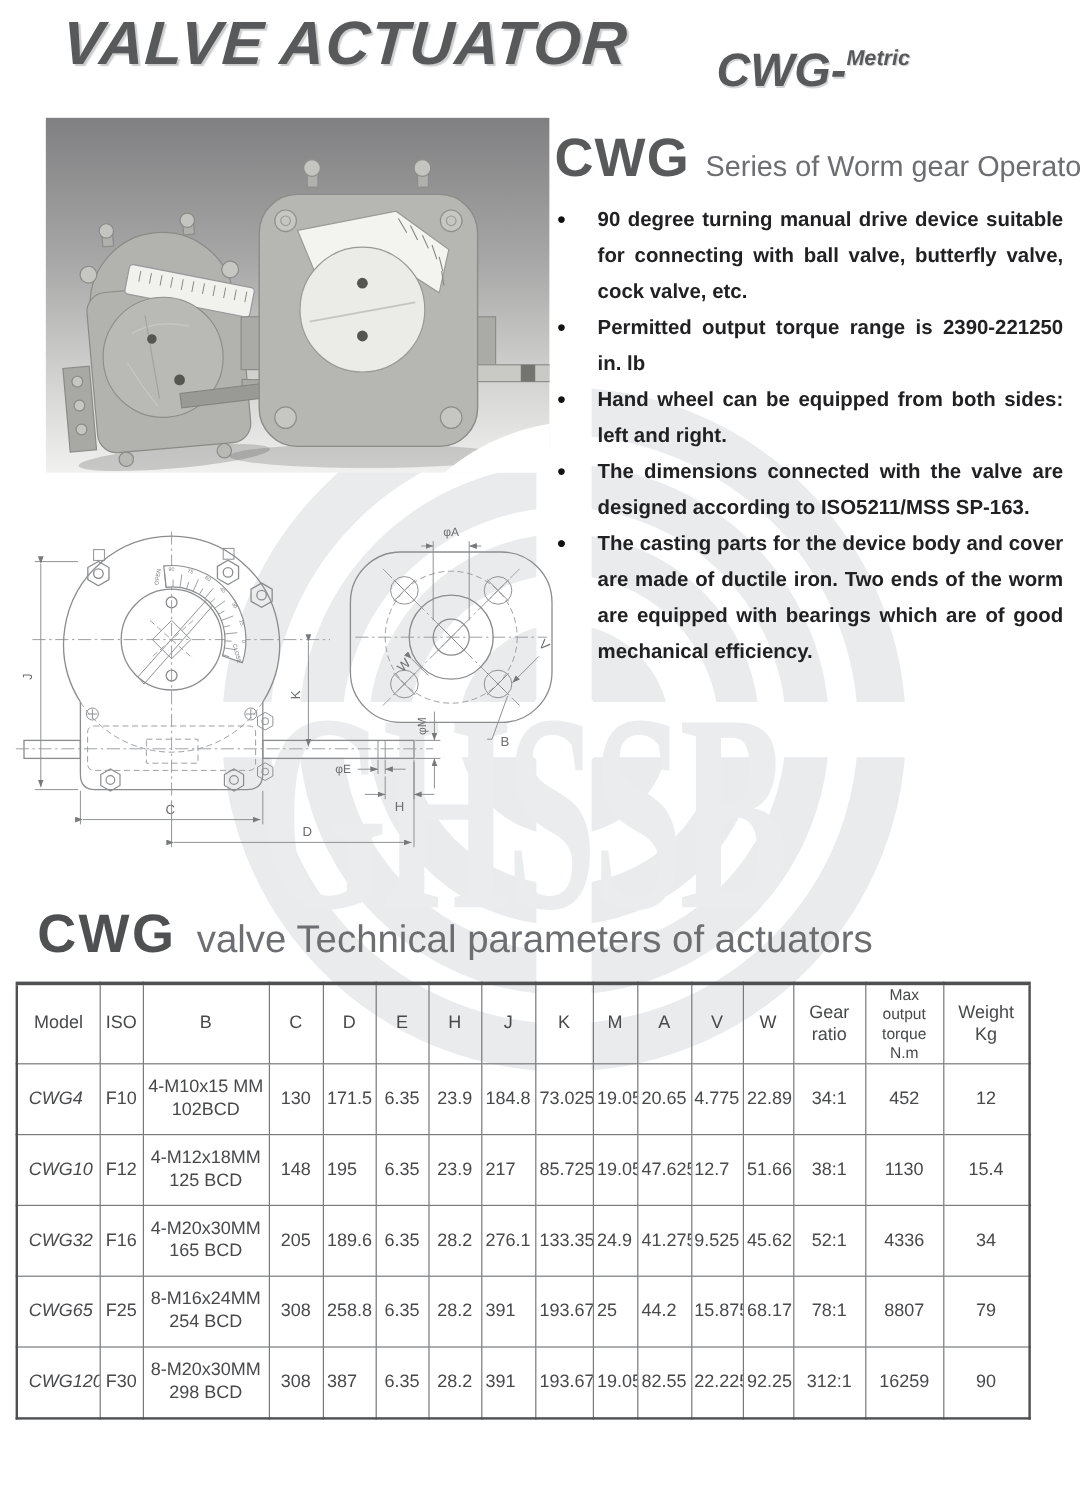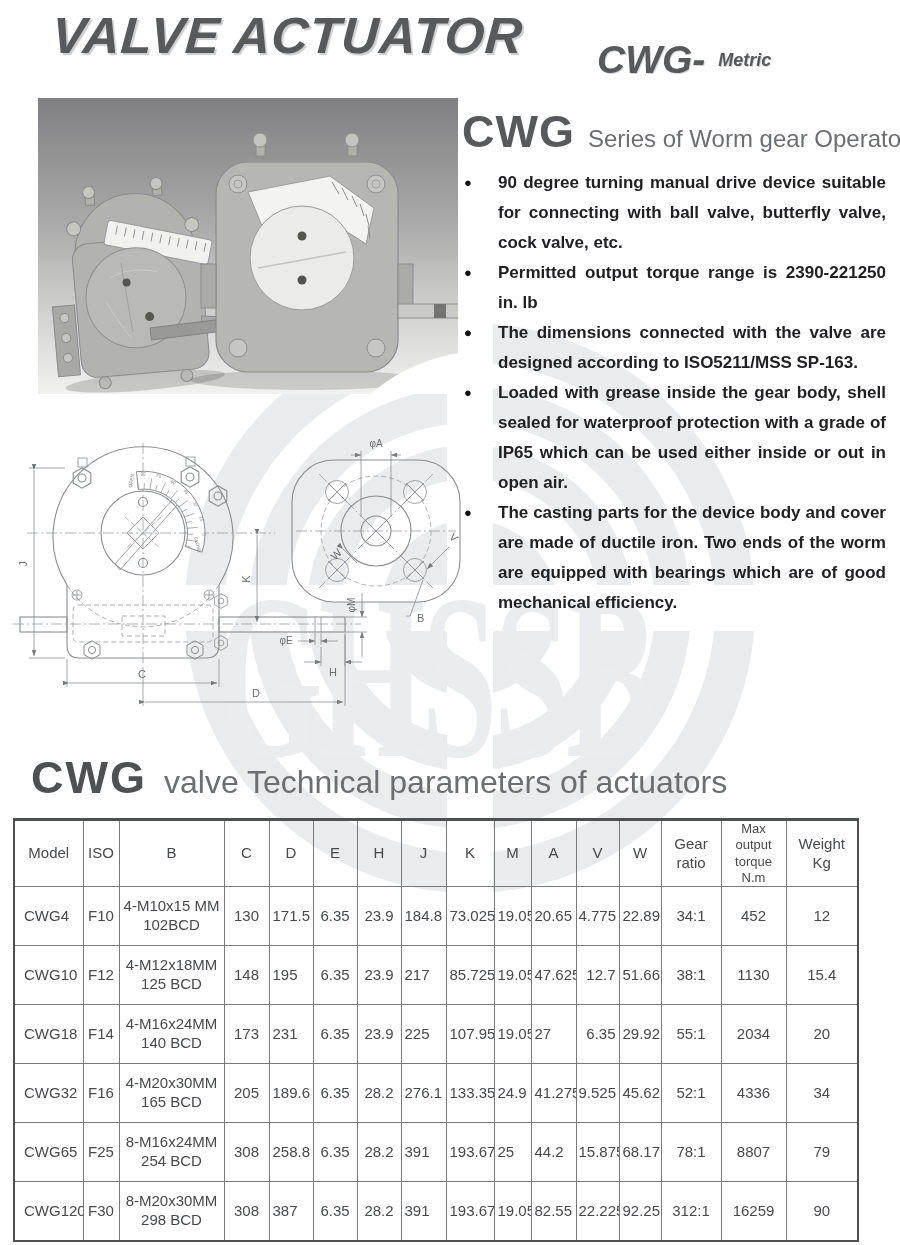--- a/index.html
+++ b/index.html
@@ -6,23 +6,23 @@
   .page{position:relative;width:900px;height:1245px;background:#fff;overflow:hidden;
         font-family:"Liberation Sans",sans-serif;}
   
   .watermark{position:absolute;left:0;top:0;z-index:0;}
   .wm-text{font-family:"Liberation Serif",serif;font-weight:bold;fill:#ebecee;}
   
   .title{position:absolute;left:52px;top:6px;z-index:2;margin:0;
          font-size:51px;font-weight:bold;font-style:italic;color:#58595b;
          letter-spacing:1px;transform:skewX(-4deg);
          text-shadow:2px 2px 1px rgba(88,89,91,.30);white-space:nowrap;}
-  .brand{position:absolute;left:597px;top:38px;z-index:2;display:flex;align-items:center;
+  .brand{position:absolute;left:597px;top:38px;z-index:2;display:flex;align-items:flex-start;
          font-style:italic;font-weight:bold;color:#58595b;
-         text-shadow:1px 1px 0 rgba(88,89,91,.25);gap:13px;}
+         text-shadow:1px 1px 0 rgba(88,89,91,.25);}
   .brand-main{font-size:39px;letter-spacing:0px;}
   .brand-sub{font-size:18px;letter-spacing:0px;}
   
   .photo{position:absolute;left:38px;top:98px;z-index:1;}
   
   .intro{position:absolute;left:462px;top:106px;width:424px;z-index:1;}
   .intro-head{display:flex;align-items:baseline;margin-bottom:10px;}
   .intro-cwg{font-size:45px;font-weight:bold;color:#58595b;letter-spacing:1px;}
   .intro-sub{font-size:24px;color:#6d6e71;margin-left:13px;white-space:nowrap;}
   ul.bullets{list-style:none;margin:4px 0 0 0;padding:0;}
@@ -45,25 +45,25 @@
   .sec-rest{font-size:32px;color:#6d6e71;margin-left:17px;}
   table.params{position:absolute;left:13px;top:818px;z-index:1;width:845px;
        border-collapse:collapse;table-layout:fixed;background:transparent;
        border:2px solid #4f5052;border-top-width:3px;}
   table.params th,table.params td{border:1px solid #77797b;color:#48494b;
        font-size:15px;font-weight:normal;text-align:center;vertical-align:middle;
        padding:0 2px;line-height:1.25;overflow:hidden;}
   table.params thead th{height:60px;}
   table.params tbody td{height:58px;}
   table.params th:nth-child(15){font-size:13px;}
-  table.params td:nth-child(1){text-align:left;padding-left:9px;}
+  table.params td:nth-child(1){text-align:left;padding-left:9px;font-style:italic;}
   table.params td:nth-child(5),table.params td:nth-child(8),
   table.params td:nth-child(9),table.params td:nth-child(10),
   table.params td:nth-child(11),table.params td:nth-child(13){text-align:left;padding-left:3px;}
-  table.params td:nth-child(12){text-align:right;padding-right:3px;margin-top:12px;}
+  table.params td:nth-child(12){text-align:left;padding-right:3px;margin-top:12px;}
 </style>
 </head>
 <body>
 
 <div class="page">
 
   <svg class="watermark" width="900" height="1245" viewBox="0 0 900 1245">
     <g>
       <circle cx="470" cy="608" r="265" fill="none" stroke="#eaebed" stroke-width="40"></circle>
       <circle cx="470" cy="608" r="203" fill="none" stroke="#eaebed" stroke-width="36"></circle>
@@ -153,23 +153,23 @@
   </svg>
 
   <div class="intro">
     <div class="intro-head">
       <span class="intro-cwg">CWG</span>
       <span class="intro-sub">Series of Worm gear Operators</span>
     </div>
     <ul class="bullets" id="bullets">
         <li><span class="dot">●</span><span>90 degree turning manual drive device suitable for connecting with ball valve, butterfly valve, cock valve, etc.</span></li>
         <li><span class="dot">●</span><span>Permitted output torque range is 2390-221250 in. lb</span></li>
+        <li><span class="dot">●</span><span>Hand wheel can be equipped from both sides: left and right.</span></li>
+        <li><span class="dot">●</span><span>The dimensions connected with the valve are designed according to ISO5211/MSS SP-163.</span></li>
         <li><span class="dot">●</span></li>
-        <li><span class="dot">●</span><span>The dimensions connected with the valve are designed according to ISO5211/MSS SP-163.</span></li>
-        <li><span class="dot">●</span><span>Loaded with grease inside the gear body, shell sealed for waterproof protection with a grade of IP65 which can be used either inside or out in open air.</span></li>
         <li><span class="dot">●</span><span>The casting parts for the device body and cover are made of ductile iron. Two ends of the worm are equipped with bearings which are of good mechanical efficiency.</span></li>
       </ul>
   </div>
 
   <svg class="drawing" width="450" height="330" viewBox="0 0 450 330">
     <defs>
       <marker id="arr" markerWidth="9" markerHeight="8" refX="8" refY="3" orient="auto">
         <path d="M0,0 L8,3 L0,6 Z" fill="#77797b"></path>
       </marker>
       <symbol id="hexbolt" viewBox="-10 -10 20 20">
@@ -386,38 +386,20 @@
           <td>85.725</td>
           <td>19.05</td>
           <td>47.625</td>
           <td>12.7</td>
           <td>51.66</td>
           <td>38:1</td>
           <td>1130</td>
           <td>15.4</td>
         </tr>
         <tr>
-          <td>CWG18</td>
-          <td>F14</td>
-          <td>4-M16x24MM<br>140 BCD</td>
-          <td>173</td>
-          <td>231</td>
-          <td>6.35</td>
-          <td>23.9</td>
-          <td>225</td>
-          <td>107.95</td>
-          <td>19.05</td>
-          <td>27</td>
-          <td>6.35</td>
-          <td>29.92</td>
-          <td>55:1</td>
-          <td>2034</td>
-          <td>20</td>
-        </tr>
-        <tr>
           <td>CWG32</td>
           <td>F16</td>
           <td>4-M20x30MM<br>165 BCD</td>
           <td>205</td>
           <td>189.6</td>
           <td>6.35</td>
           <td>28.2</td>
           <td>276.1</td>
           <td>133.35</td>
           <td>24.9</td>

